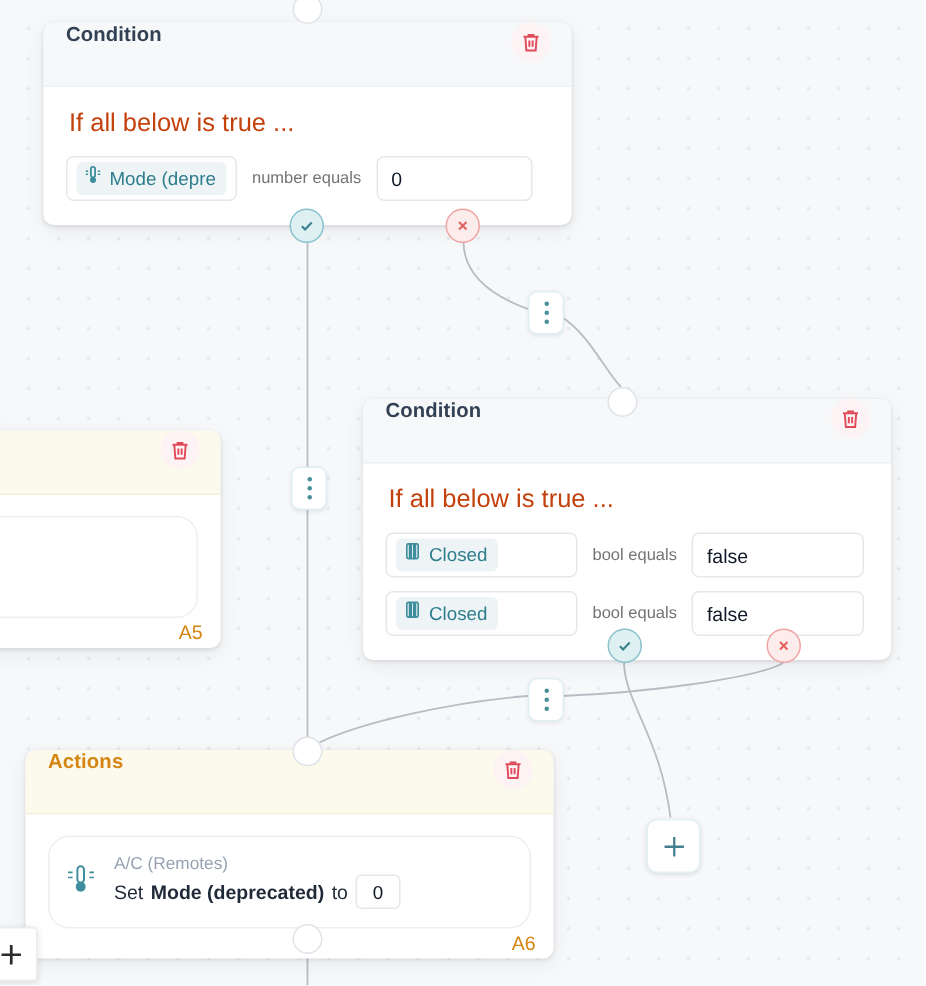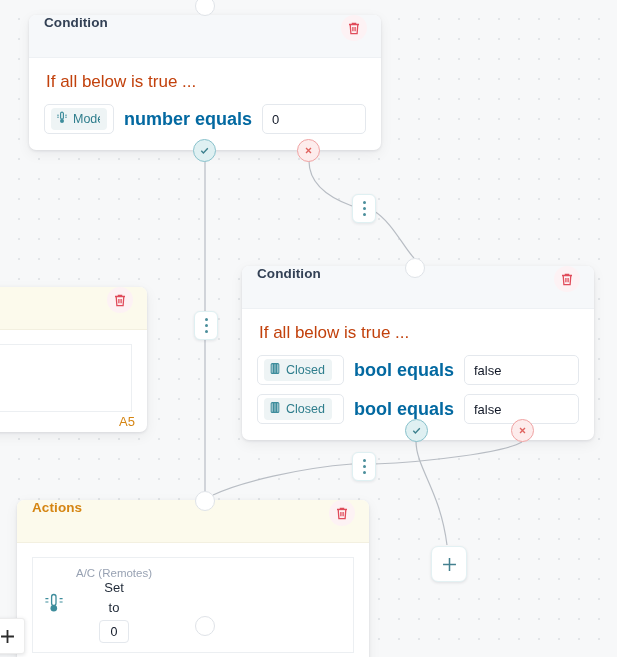--- a/index.html
+++ b/index.html
@@ -67,42 +67,42 @@
     display: flex; align-items: center; gap: 5px;
     background: #eef4f5; border-radius: 4px;
     padding: 2px 7px 2px 5px;
     max-width: 100%;
     overflow: hidden;
   }
   .chip-label {
     font-size: 12.5px; color: #2e7d8c; font-weight: 500;
     white-space: nowrap; overflow: hidden;
   }
-  .op { font-size: 18px; color: #0369a1; font-weight: bold; white-space: nowrap; }
+  .op { font-size: 11px; color: #737373; font-weight: normal; white-space: nowrap; }
   .val-input {
     height: 30px; box-sizing: border-box;
     border: 1px solid #e4e8ed; border-radius: 5px;
     background: #fff;
     font-size: 13px; color: #111827;
     padding: 0 9px;
     font-family: "Liberation Sans", sans-serif;
     outline: none;
   }
 
   
   .action-box {
-    border: 1px solid #eceff2; border-radius: 0;
+    border: 1px solid #eceff2; border-radius: 14px;
     background: #fff;
     padding: 9px 12px 9px 10px;
     display: flex; align-items: center; gap: 11px;
     min-height: 42px;
   }
   .act-texts { display:flex; flex-direction: column; gap: 1px; }
   .act-sub { font-size: 11.5px; color: #98a2b3; }
-  .act-main { font-size: 13px; color: #1f2937; display: flex; align-items: center; gap: 5px; flex-direction: column; }
+  .act-main { font-size: 13px; color: #1f2937; display: flex; align-items: center; gap: 5px; }
   .act-main b { font-weight: bold; }
   .mini-input {
     display:inline-flex; align-items:center; justify-content:center;
     min-width: 18px; height: 21px;
     border: 1px solid #e4e8ed; border-radius: 4px;
     padding: 0 5px; font-size: 12.5px; color:#111827; background:#fff;
   }
   .badge-id {
     position: absolute; right: 12px; bottom: 3px;
     font-size: 13px; font-weight: normal; color: #d58512;
@@ -279,20 +279,21 @@
           <svg width="22" height="24" viewBox="0 0 22 24" fill="none" stroke="#3e8d9c" stroke-width="1.3">
             <rect x="8.6" y="3.5" width="4.4" height="11" rx="2.2"></rect>
             <circle cx="10.8" cy="17.2" r="3.3" fill="#3e8d9c" stroke="none"></circle>
             <path d="M2.4 7.6h3M2.4 11h3M16.6 7.6h3M16.6 11h3" stroke-width="1.1"></path>
           </svg>
         </span>
         <span class="act-texts">
           <span class="act-sub">A/C (Remotes)</span>
           <span class="act-main">
             <span>Set</span>
+            <b>Mode (deprecated)</b>
             <span>to</span>
             <span class="mini-input">0</span>
           </span>
         </span>
       </div>
       <span class="badge-id">A6</span>
     </div>
   </div>
 
   <div class="card" style="left:-205px; top:287px; width:352px;">

